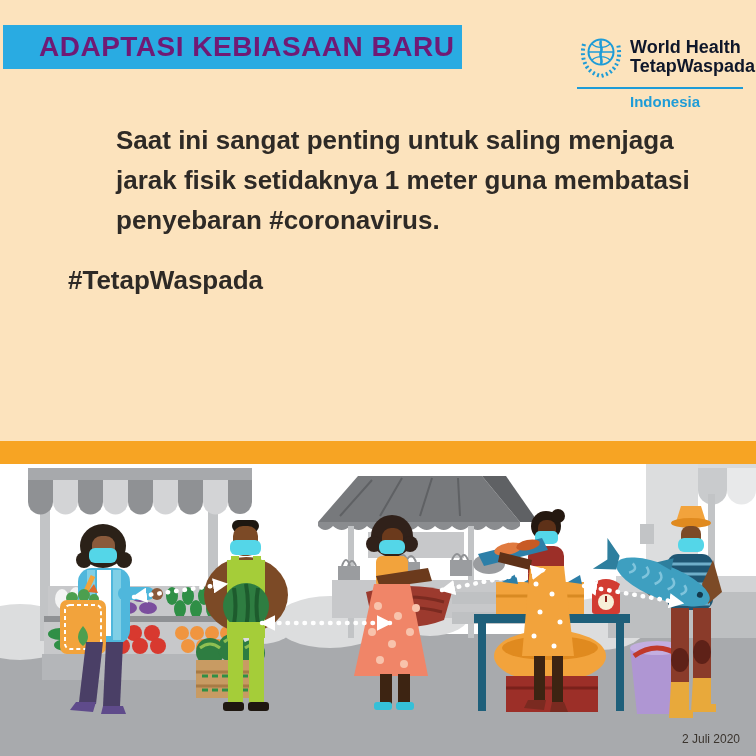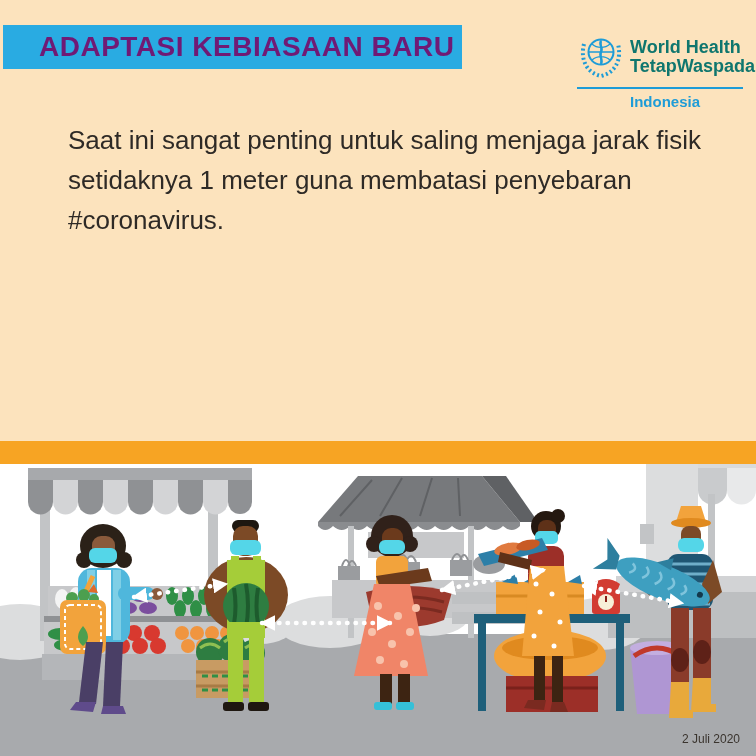--- a/index.html
+++ b/index.html
@@ -15,27 +15,27 @@
   .banner-title{
     color:#701a75;font-weight:bold;font-size:28px;letter-spacing:.5px;
     padding-left:36px;white-space:nowrap;
   }
   .who-logo{
     position:absolute;left:577px;top:33px;width:170px;display:flex;
     flex-direction:column;
   }
   .who-top{display:flex;align-items:center;}
   .who-emblem{width:48px;height:48px;flex:0 0 auto;}
-  .who-name{margin-left:5px;color:#0f766e;font-weight:bold;font-size:18px;line-height:19px;}
+  .who-name{margin-left:5px;color:#0f172a;font-weight:bold;font-size:18px;line-height:19px;}
   .who-sep{height:2px;background:#1E9CD7;margin:6px 0 4px 0;width:166px;}
   .who-country{color:#1E9CD7;font-weight:bold;font-size:15px;padding-left:53px;}
   
   .copy{position:absolute;left:68px;top:120px;width:636px;color:#2E2A26;}
   .copy p{margin:0 0 20px 0;font-size:26px;line-height:40px;}
-  .copy .bold{font-weight:normal;}
+  .copy .bold{font-weight:bold;margin-left:48px;}
   .copy .hashtag{font-weight:bold;margin-top:4px;}
   
   .orange-band{position:absolute;left:0;top:441px;width:756px;height:23px;background:#F7A423;}
   
   .scene{position:absolute;left:0;top:464px;width:756px;height:292px;}
   .date{
     position:absolute;right:16px;bottom:10px;font-size:12px;color:#3A342E;
   }
 </style>
 </head>
@@ -61,20 +61,21 @@
         <div>World Health</div>
         <div>TetapWaspada</div>
       </div>
     </div>
     <div class="who-sep"></div>
     <div class="who-country">Indonesia</div>
   </div>
 
   <div class="copy">
     <p class="bold">Saat ini sangat penting untuk saling menjaga jarak fisik setidaknya 1 meter guna membatasi penyebaran #coronavirus.</p>
+    <p class="hashtag">#TetapWaspada</p>
   </div>
 
   <div class="orange-band"></div>
 
   <svg class="scene" viewBox="0 0 756 292">
 
     <rect x="0" y="0" width="756" height="292" fill="#FFFFFF"></rect>
     <rect x="0" y="170" width="756" height="122" fill="#A8AAAD"></rect>
 
     <g fill="#DCDDDE">

